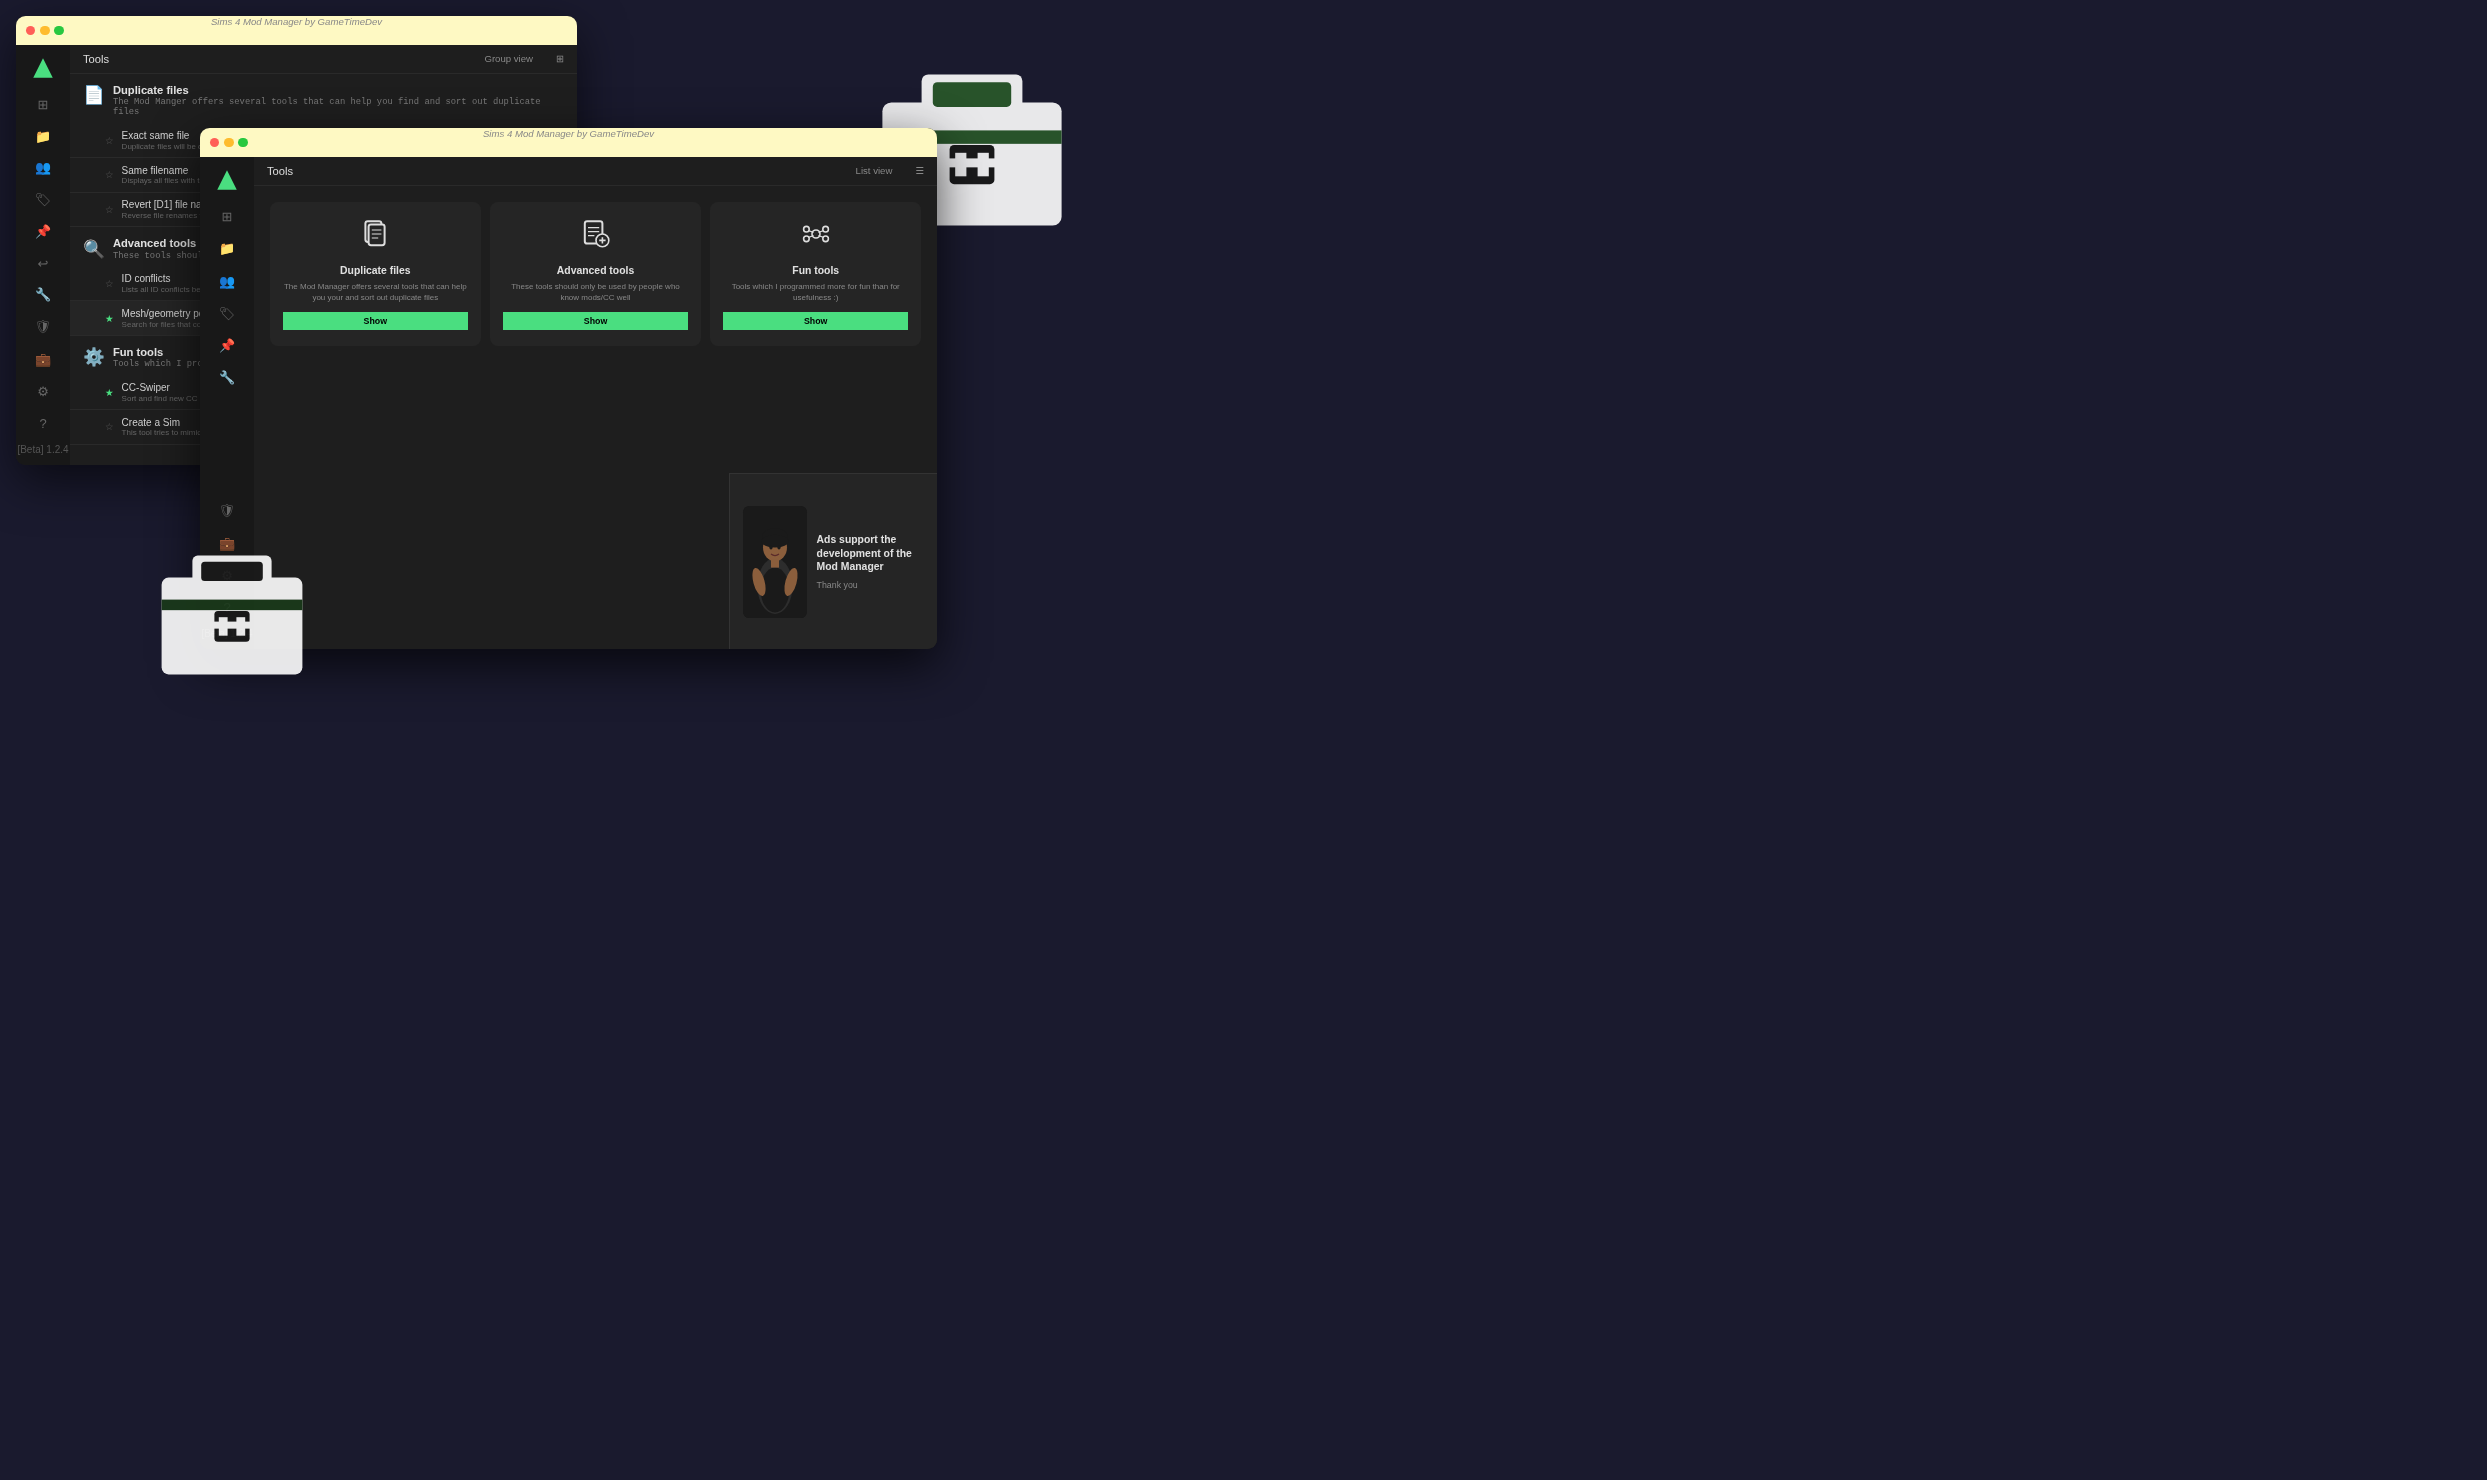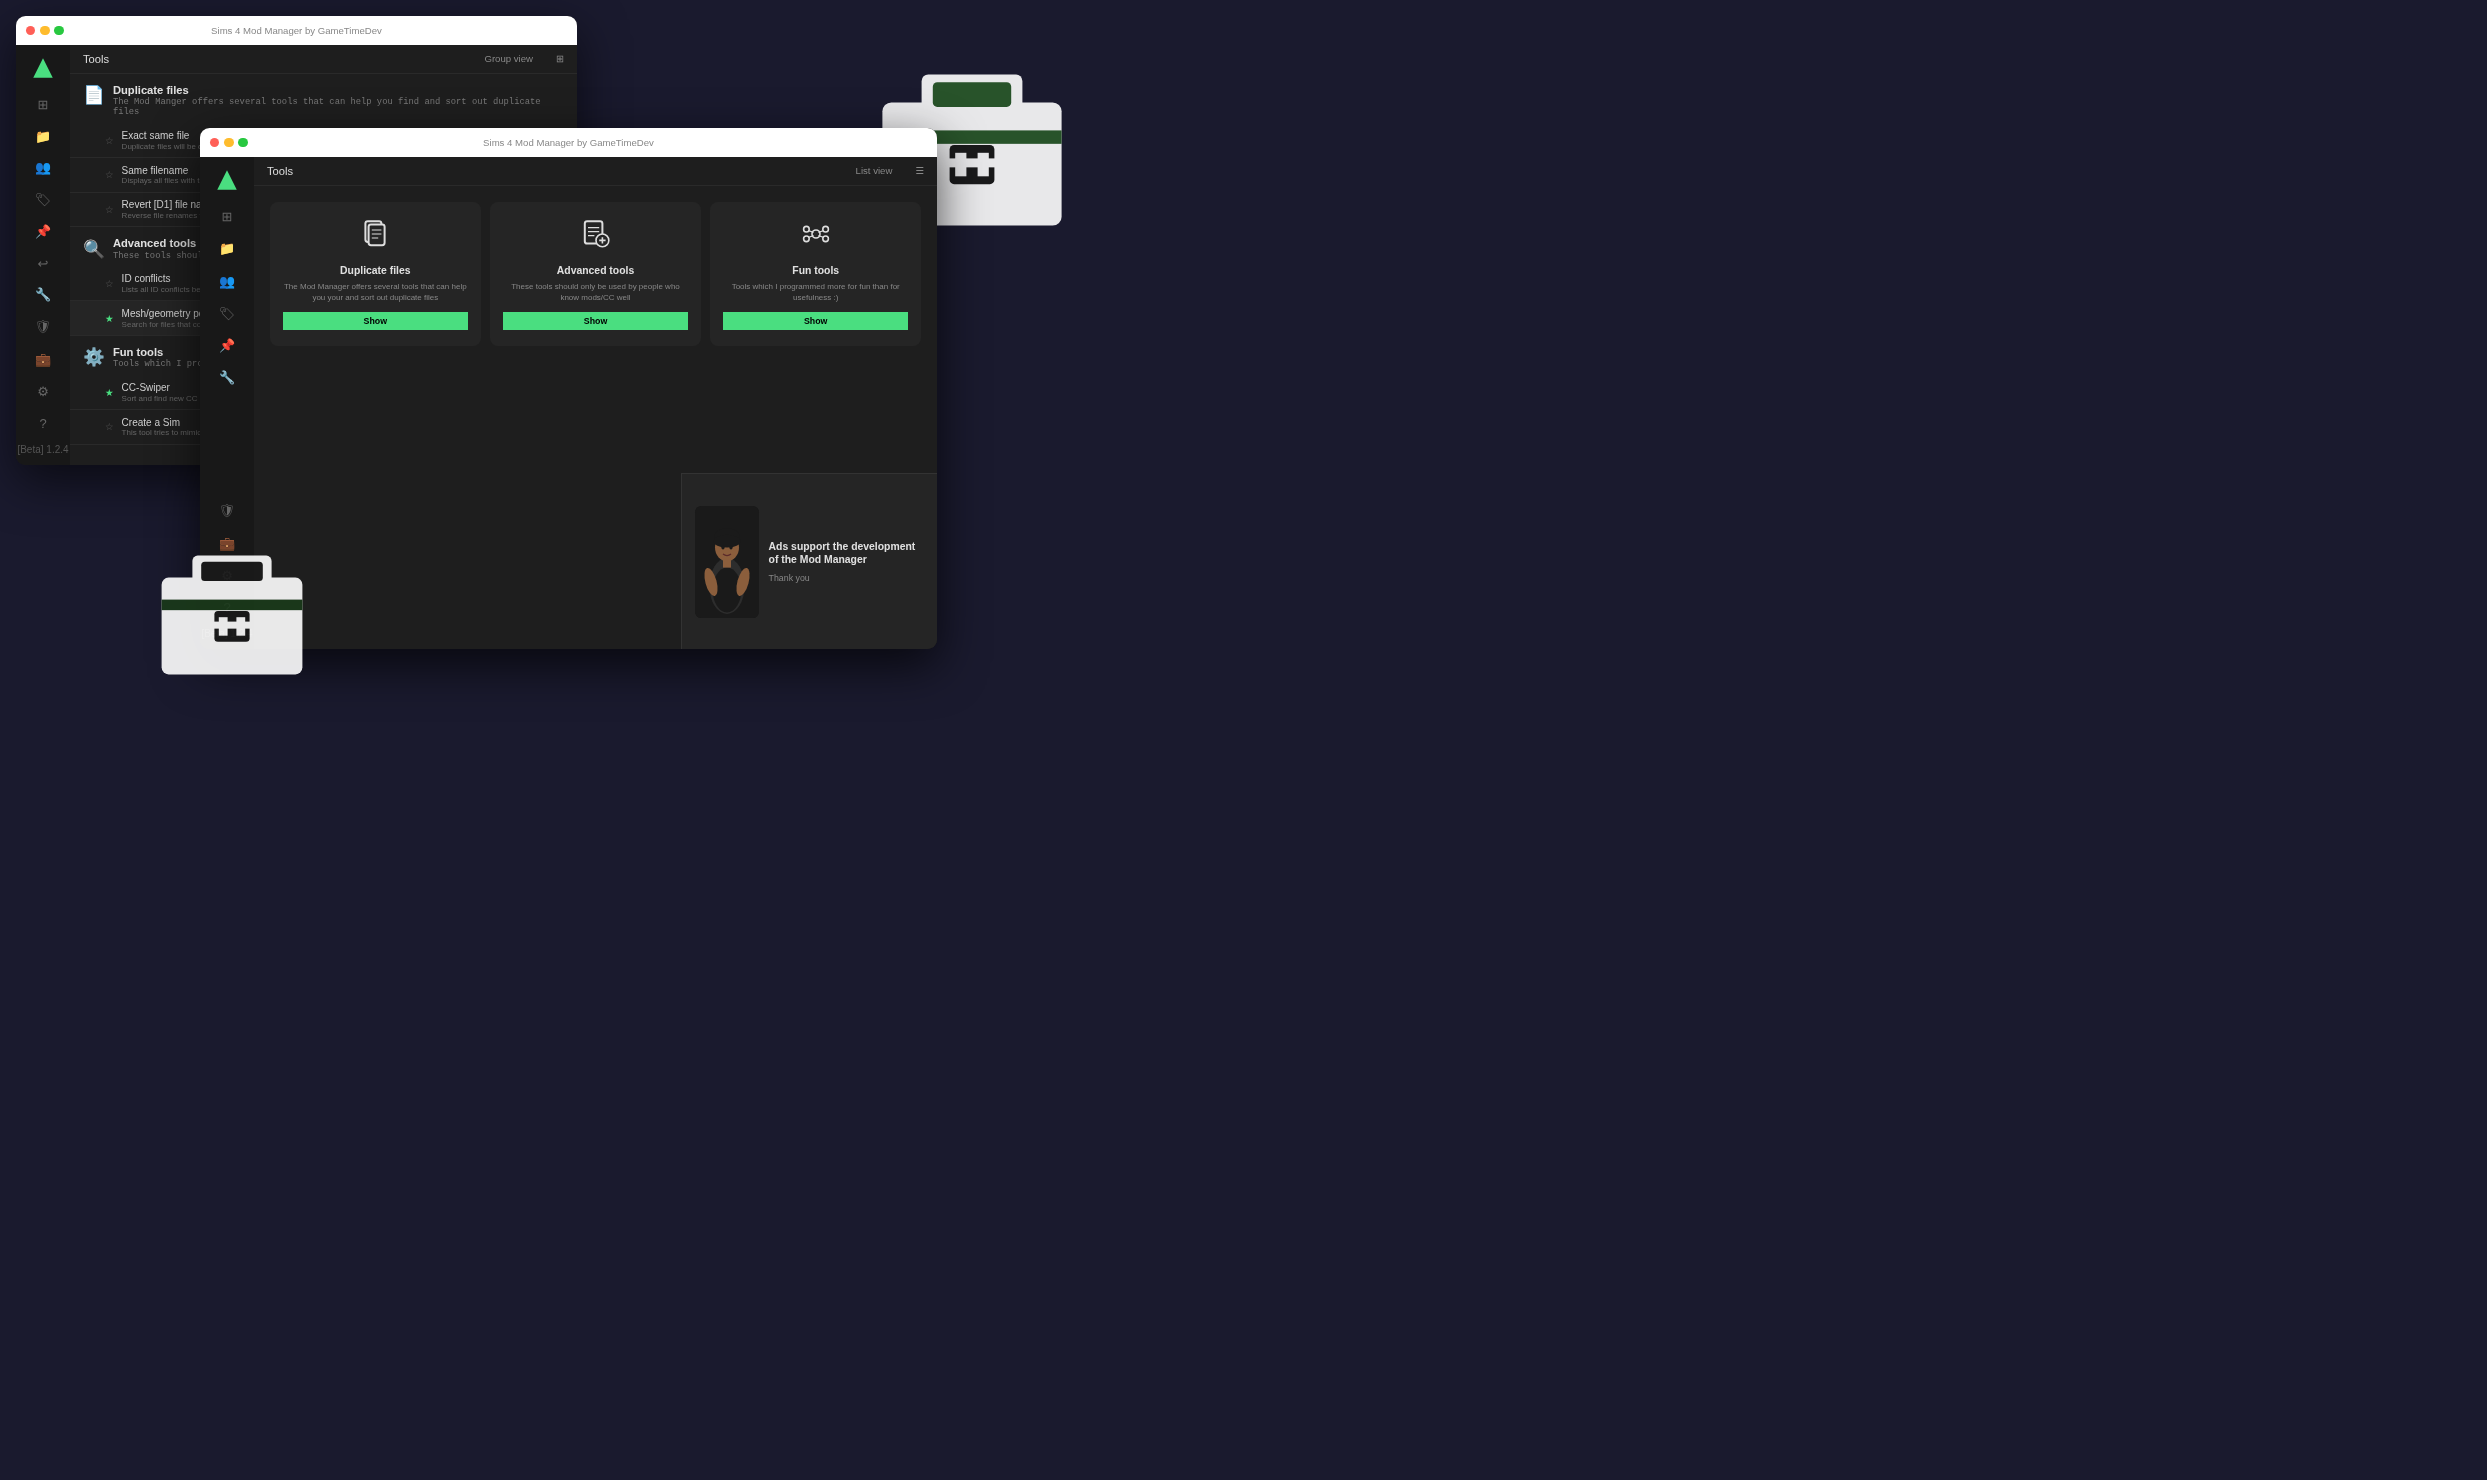--- a/index.html
+++ b/index.html
@@ -56,25 +56,25 @@
       background: #1e1e1e;
       border-radius: 9.6px;
       box-shadow: 0 16px 48px rgba(0,0,0,0.7);
       z-index: 2;
       overflow: hidden;
     }
 
     
     .title-bar {
       height: 29px;
-      background: #ffffff;
-      display: flex;
-      align-items: center;
+      background: #fef9c3;
+      display: flex;
       padding: 0 9.6px;
       position: relative;
+      font-style: italic;
     }
     .traffic-lights {
       display: flex;
       gap: 4.8px;
       align-items: center;
     }
     .traffic-light {
       width: 9.6px;
       height: 9.6px;
       border-radius: 50%;
@@ -279,21 +279,21 @@
       cursor: pointer;
       margin-top: 8px;
       width: 100%;
     }
 
     
     .ad-panel {
       position: absolute;
       bottom: 0;
       right: 0;
-      width: 256px;
+      width: 208px;
       height: 176px;
       background: #252525;
       border-top: 0.8px solid #333;
       border-left: 0.8px solid #333;
       display: flex;
       align-items: center;
       padding: 13px;
       gap: 9.6px;
     }
     .ad-avatar {

